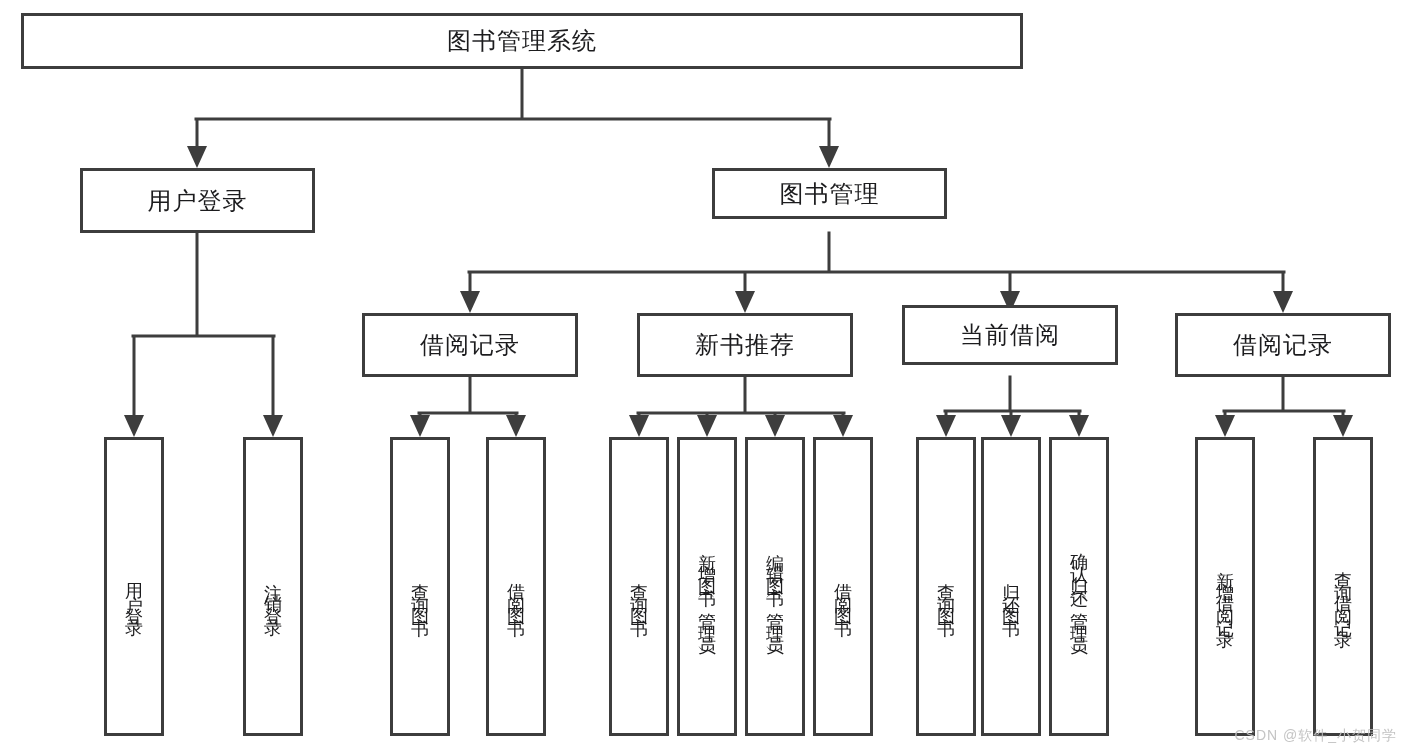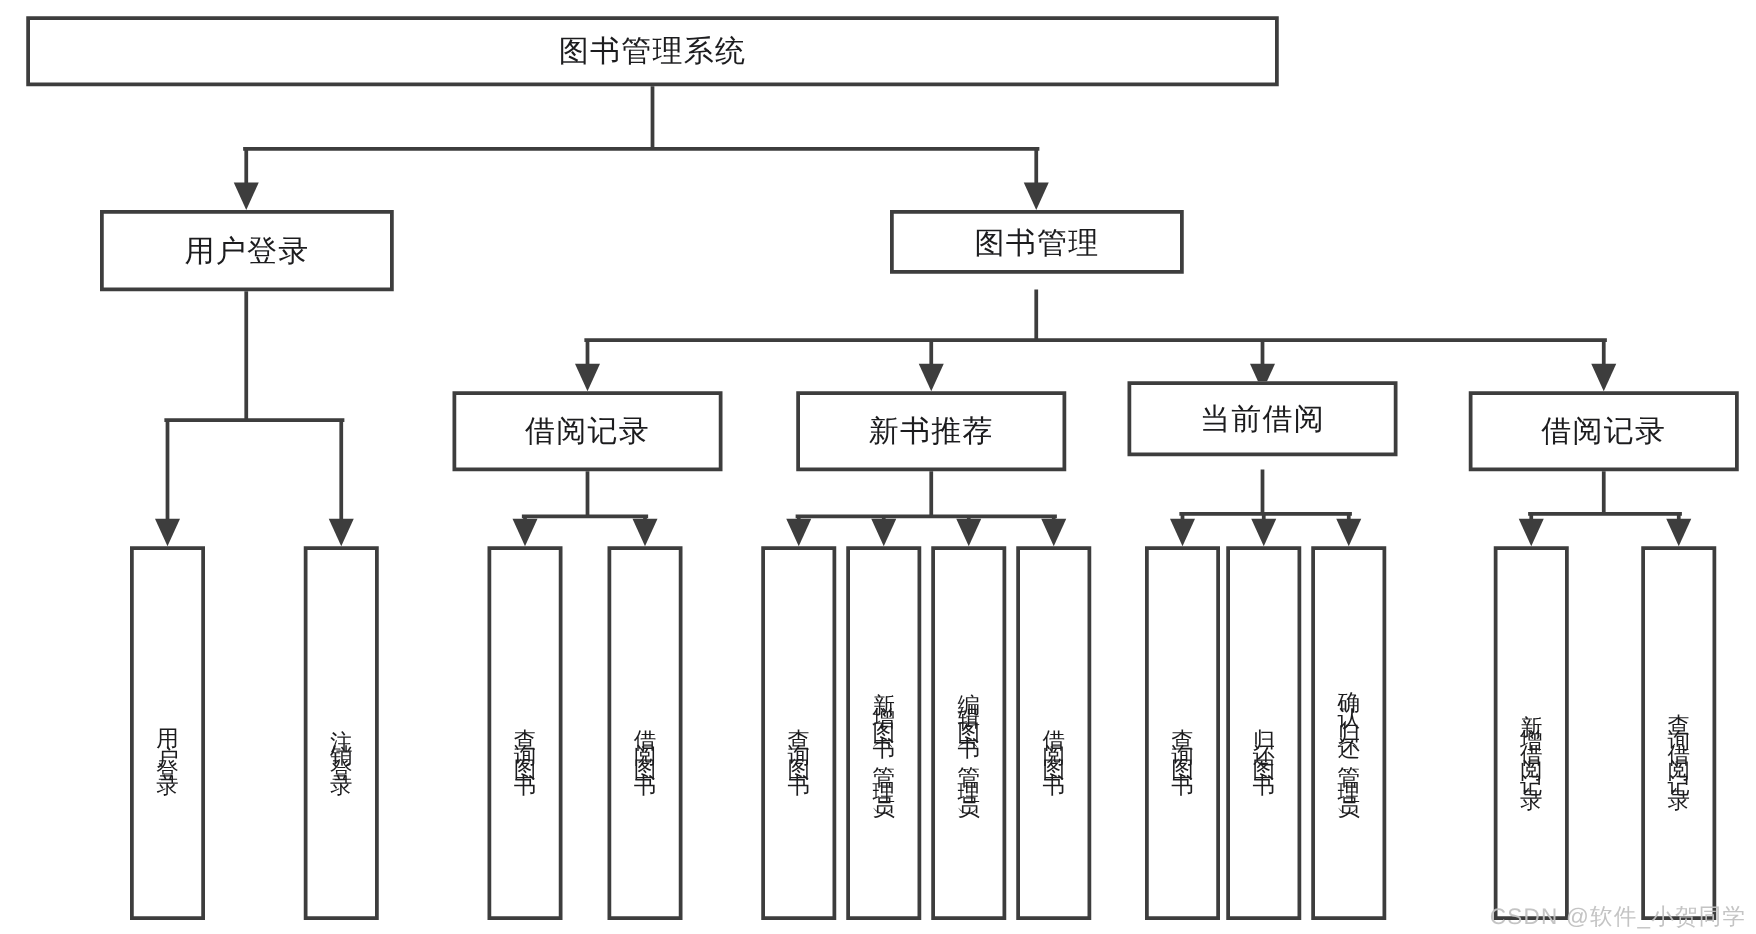--- a/index.html
+++ b/index.html
@@ -32,21 +32,21 @@
   }
   .leaf span{display:block;margin-top:12px;} 
   #connectors{
     position:absolute;left:0;top:0;z-index:1;
     pointer-events:none;
   }
   #watermark{
     position:absolute;
     right:8px;
     bottom:2px;
-    font-size:18px;
+    font-size:14px;
     letter-spacing:1px;
     color:rgba(193,193,193,0.95);
     z-index:5;
     white-space:nowrap;
   }
 </style>
 </head>
 <body>
 
 <div id="canvas">

